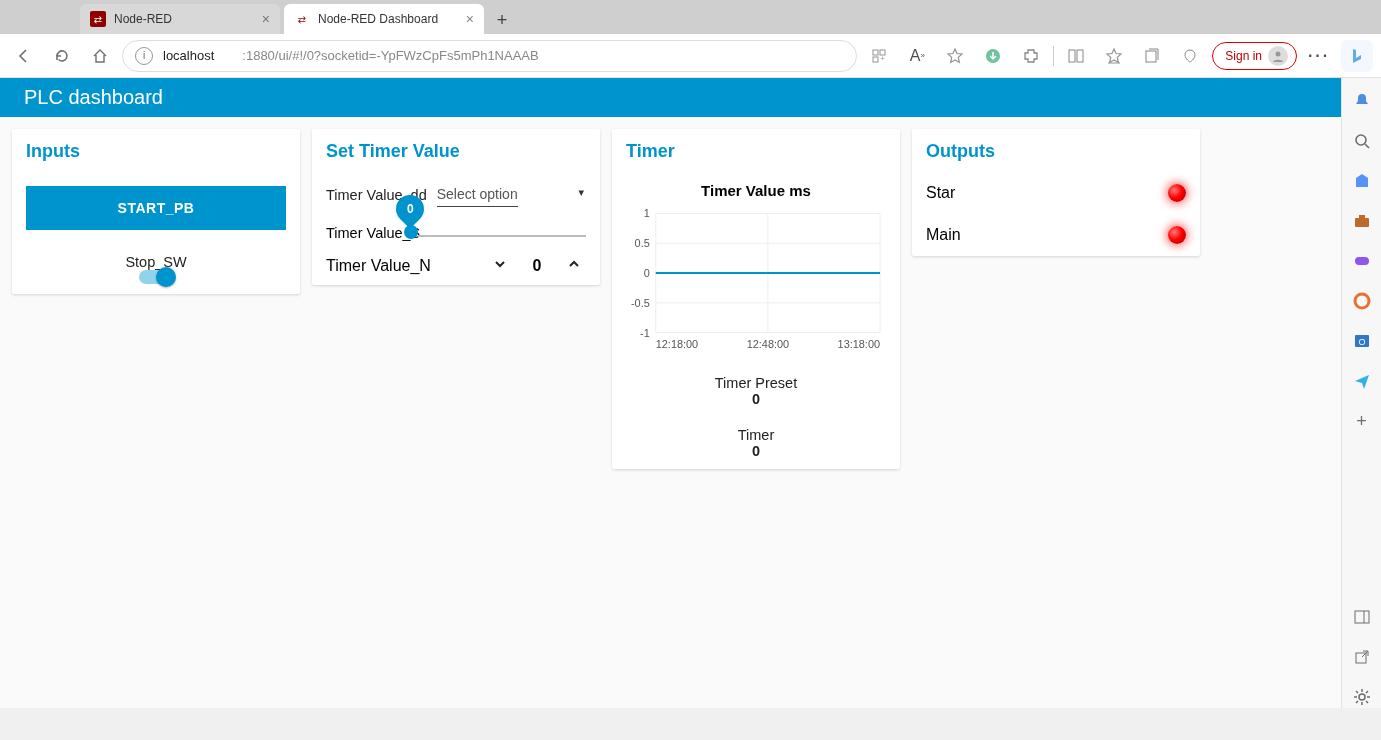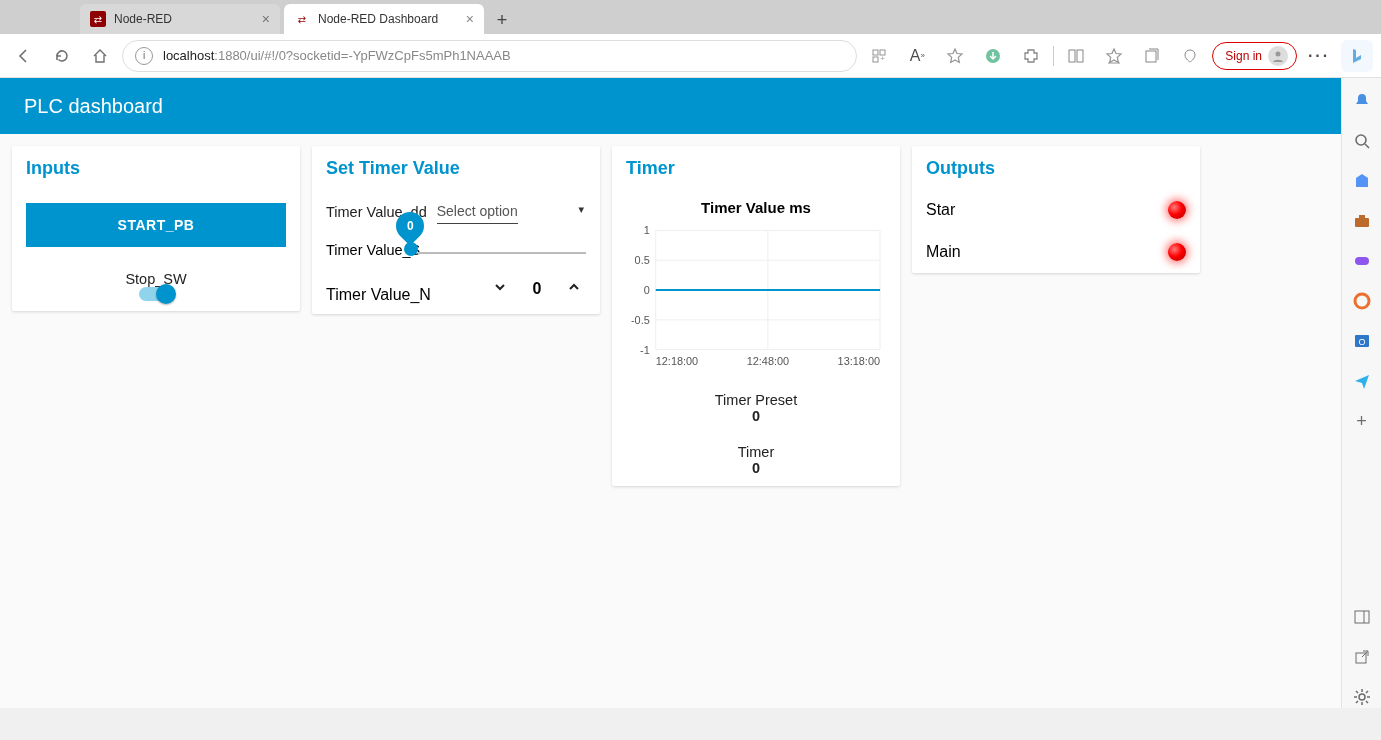--- a/index.html
+++ b/index.html
@@ -38,40 +38,40 @@
   height: 44px; background: #fff; display:flex; align-items:center; padding: 0 8px; gap:6px;
   border-bottom:1px solid #e0e0e0;
 }
 .ab-btn { width:32px; height:32px; display:flex; align-items:center; justify-content:center; opacity:.7; border-radius:4px; }
 .urlbox {
   flex:1; height:32px; border:1px solid #ddd; border-radius:16px;
   display:flex; align-items:center; padding:0 12px; font-size:13px; color:#555;
   background:#fff;
 }
 .urlbox .host { color:#222; }
-.urlbox .path { color:#888; }
+.urlbox .path { color:#888;margin-left:28px; }
 .urlbox .info-icon { width:18px; height:18px; border:1px solid #999; border-radius:50%; display:flex; align-items:center; justify-content:center; font-size:10px; margin-right:10px; color:#666;}
 .signin-btn {
   height:28px; border:1px solid #d00; border-radius:14px; padding:0 8px 0 12px;
   display:flex; align-items:center; gap:6px; font-size:12px; color:#b00;
 }
 .signin-btn .avatar { width:20px; height:20px; border-radius:50%; background:#ddd; display:flex; align-items:center; justify-content:center;}
 
 
 .workspace { display:flex; height: calc(100vh - 110px); }
 .page { flex:1; background:#fafafa; overflow:auto; display:flex; flex-direction:column; }
 .edge-sidebar {
   width:40px; background:#f7f7f7; border-left:1px solid #e3e3e3;
   display:flex; flex-direction:column; align-items:center; padding-top:12px; gap:18px;
 }
 .edge-sidebar .sb-item { width:22px; height:22px; display:flex; align-items:center; justify-content:center; opacity:.85; }
 .edge-sidebar .sb-spacer { flex:1; }
 
 .app-header {
-  height:56px; background:#0094ce; color:#fff; display:flex; align-items:center;
+  height:39px; background:#0094ce; color:#fff; display:flex; align-items:center;
   padding:0 24px; font-size:20px; font-weight:400;
 }
 
 .dash-body { padding:12px; display:flex; gap:12px; align-items:flex-start; }
 
 .card {
   background:#fff; border-radius:2px; box-shadow:0 1px 3px rgba(0,0,0,.15);
   width:288px; padding:0; overflow:hidden;
 }
 .card .card-title {
@@ -112,21 +112,21 @@
 }
 .slider-bubble {
   position:absolute; left:84px; top:-22px; width:28px; height:28px;
   background:#0094ce; border-radius:50% 50% 50% 0; transform:rotate(-45deg);
   display:flex; align-items:center; justify-content:center;
 }
 .slider-bubble span { transform:rotate(45deg); color:#fff; font-size:12px; font-weight:600; }
 .slider-label { position:absolute; left:14px; top:8px; font-size:14.5px; }
 
 .num-row { display:flex; align-items:center; padding:10px 14px; gap:10px; }
-.num-row .lbl { flex:1;margin-top:12px; }
+.num-row .lbl { flex:1; }
 .chev { width:24px; text-align:center; font-size:16px; user-select:none; }
 .num-val { width:30px; text-align:center; font-weight:600; }
 
 .text-row { padding:8px 14px 14px; }
 .text-input {
   width:100%; border:none; border-bottom:2px solid #0094ce; padding:6px 0 4px;
   font-size:14.5px; color:#222; background:transparent;
 }
 .text-input::placeholder { color:#222; opacity:.85; }
 

